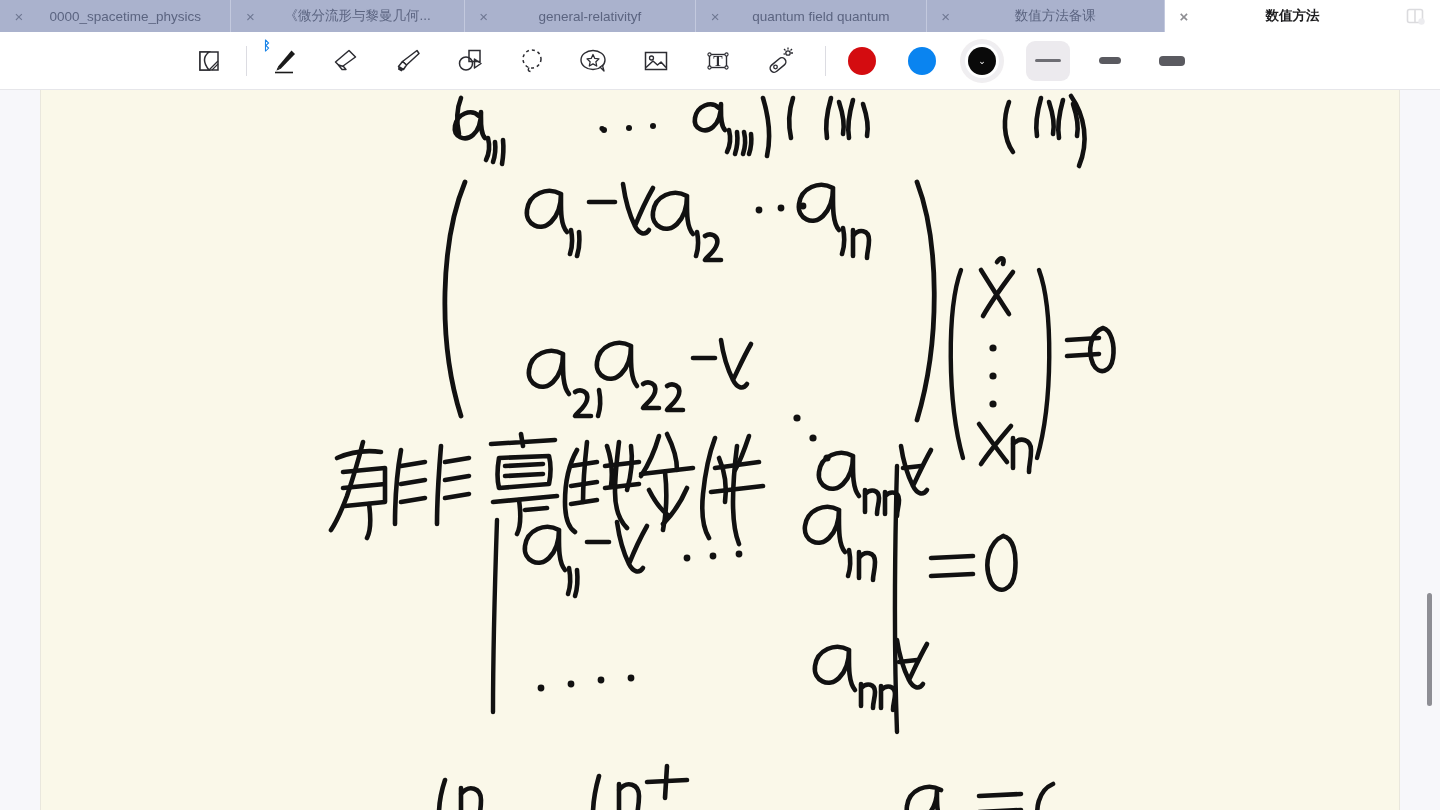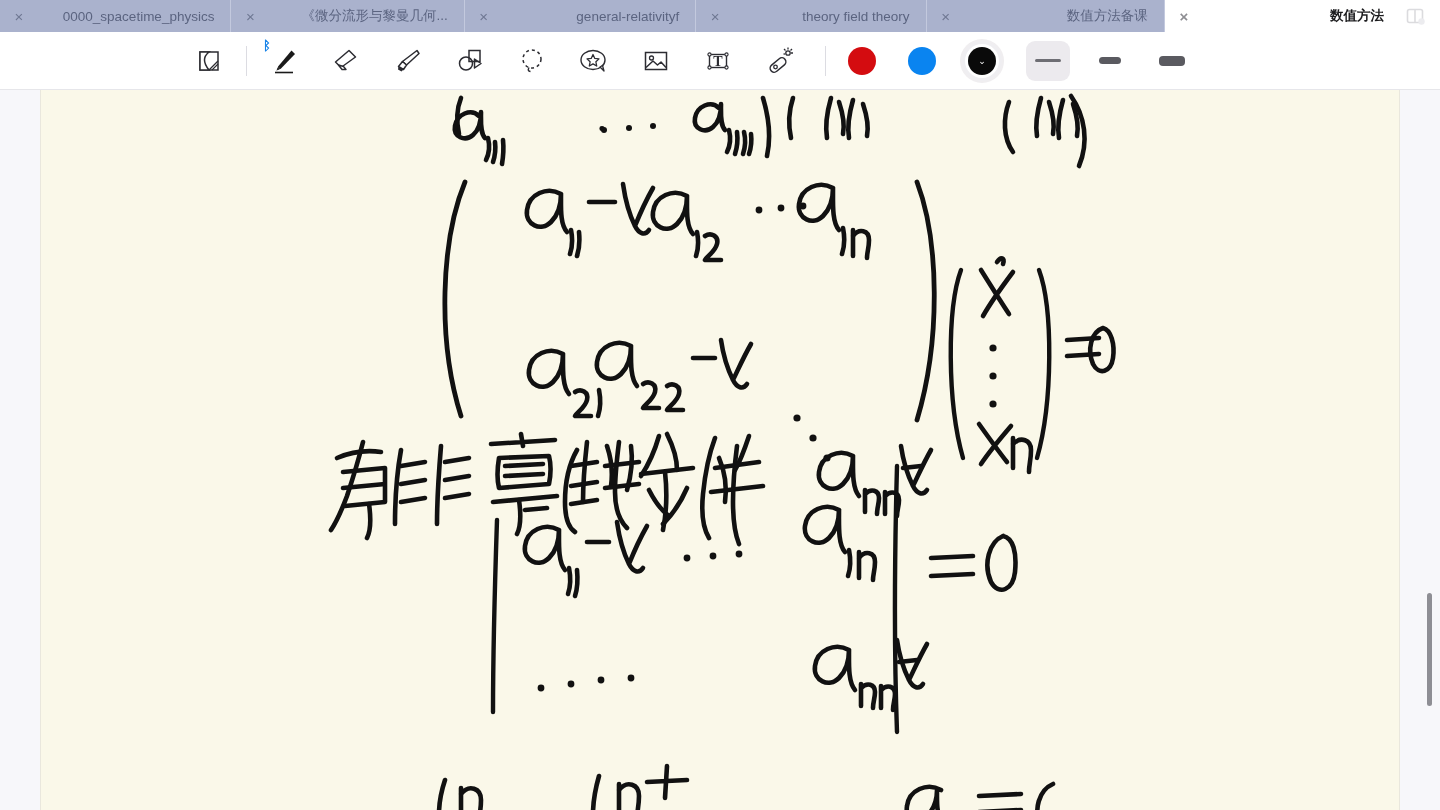--- a/index.html
+++ b/index.html
@@ -38,21 +38,21 @@
   }
   .tab .tabclose {
     width: 22px; min-width: 22px; height: 30px;
     display: flex; align-items: center; justify-content: center;
     font-size: 15px; line-height: 1;
     color: #646d88;
     opacity: .85;
   }
   .tab.active .tabclose { color: #7b7b80; }
   .tab .tablabel {
-    flex: 1; text-align: right;
+    flex: 1; text-align: center;
     overflow: hidden; text-overflow: ellipsis;
     padding: 0 6px;
   }
   .tab.t1 { width: 238px; }
   .tab.t2 { width: 240px; }
   .tab.t3 { width: 238px; }
   .tab.t4 { width: 237px; }
   .tab.t5 { width: 245px; }
   .tab.active { width: 242px; }
 
@@ -168,21 +168,21 @@
       <span class="tablabel">《微分流形与黎曼几何...</span>
     </div>
 
     <div class="tab t3">
       <span class="tabclose">×</span>
       <span class="tablabel">general-relativityf</span>
     </div>
 
     <div class="tab t4">
       <span class="tabclose">×</span>
-      <span class="tablabel">theory field theory</span>
+      <span class="tablabel">quantum field quantum</span>
     </div>
 
     <div class="tab t5">
       <span class="tabclose">×</span>
       <span class="tablabel">数值方法备课</span>
     </div>
 
     <div class="tab active">
       <span class="tabclose">×</span>
       <span class="tablabel">数值方法</span>

